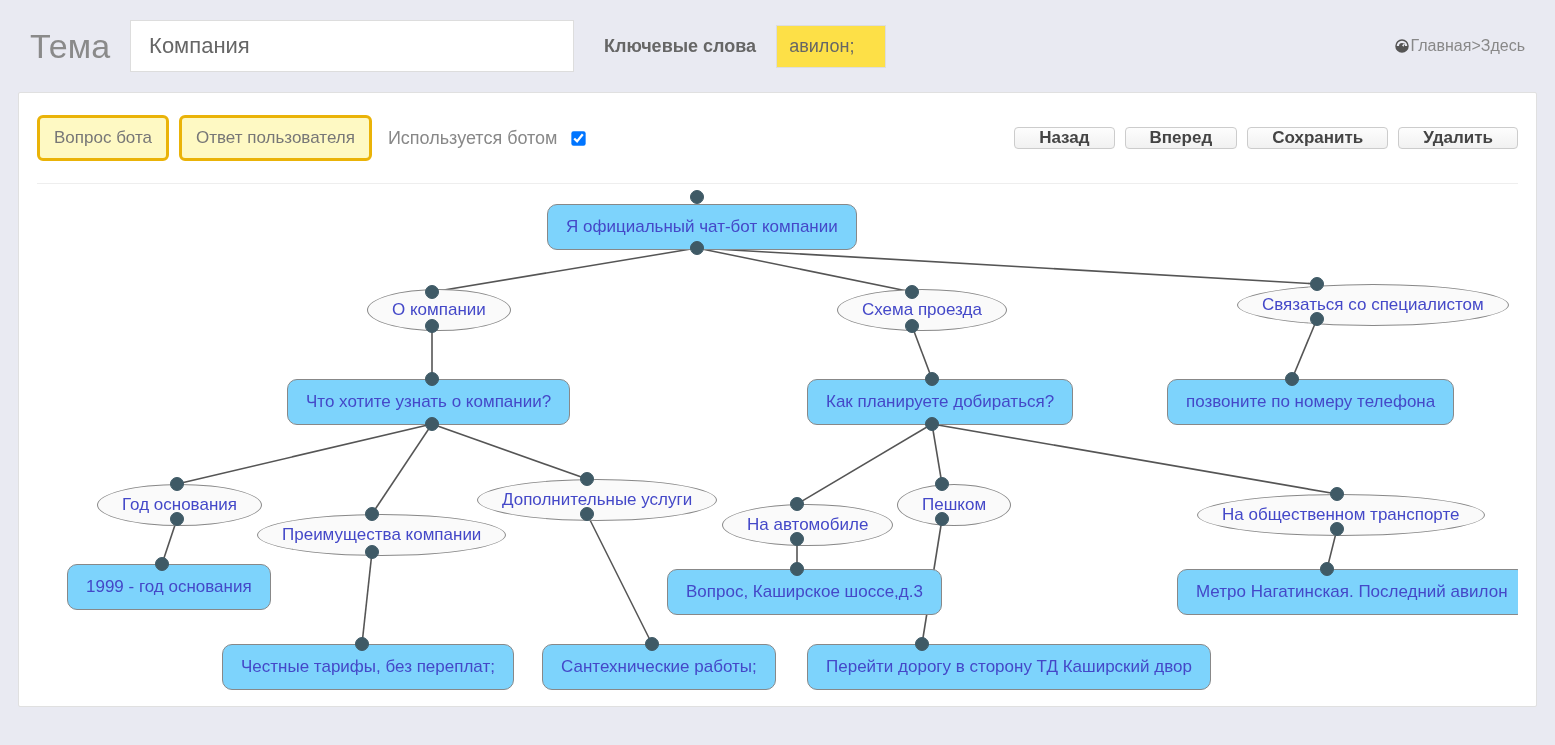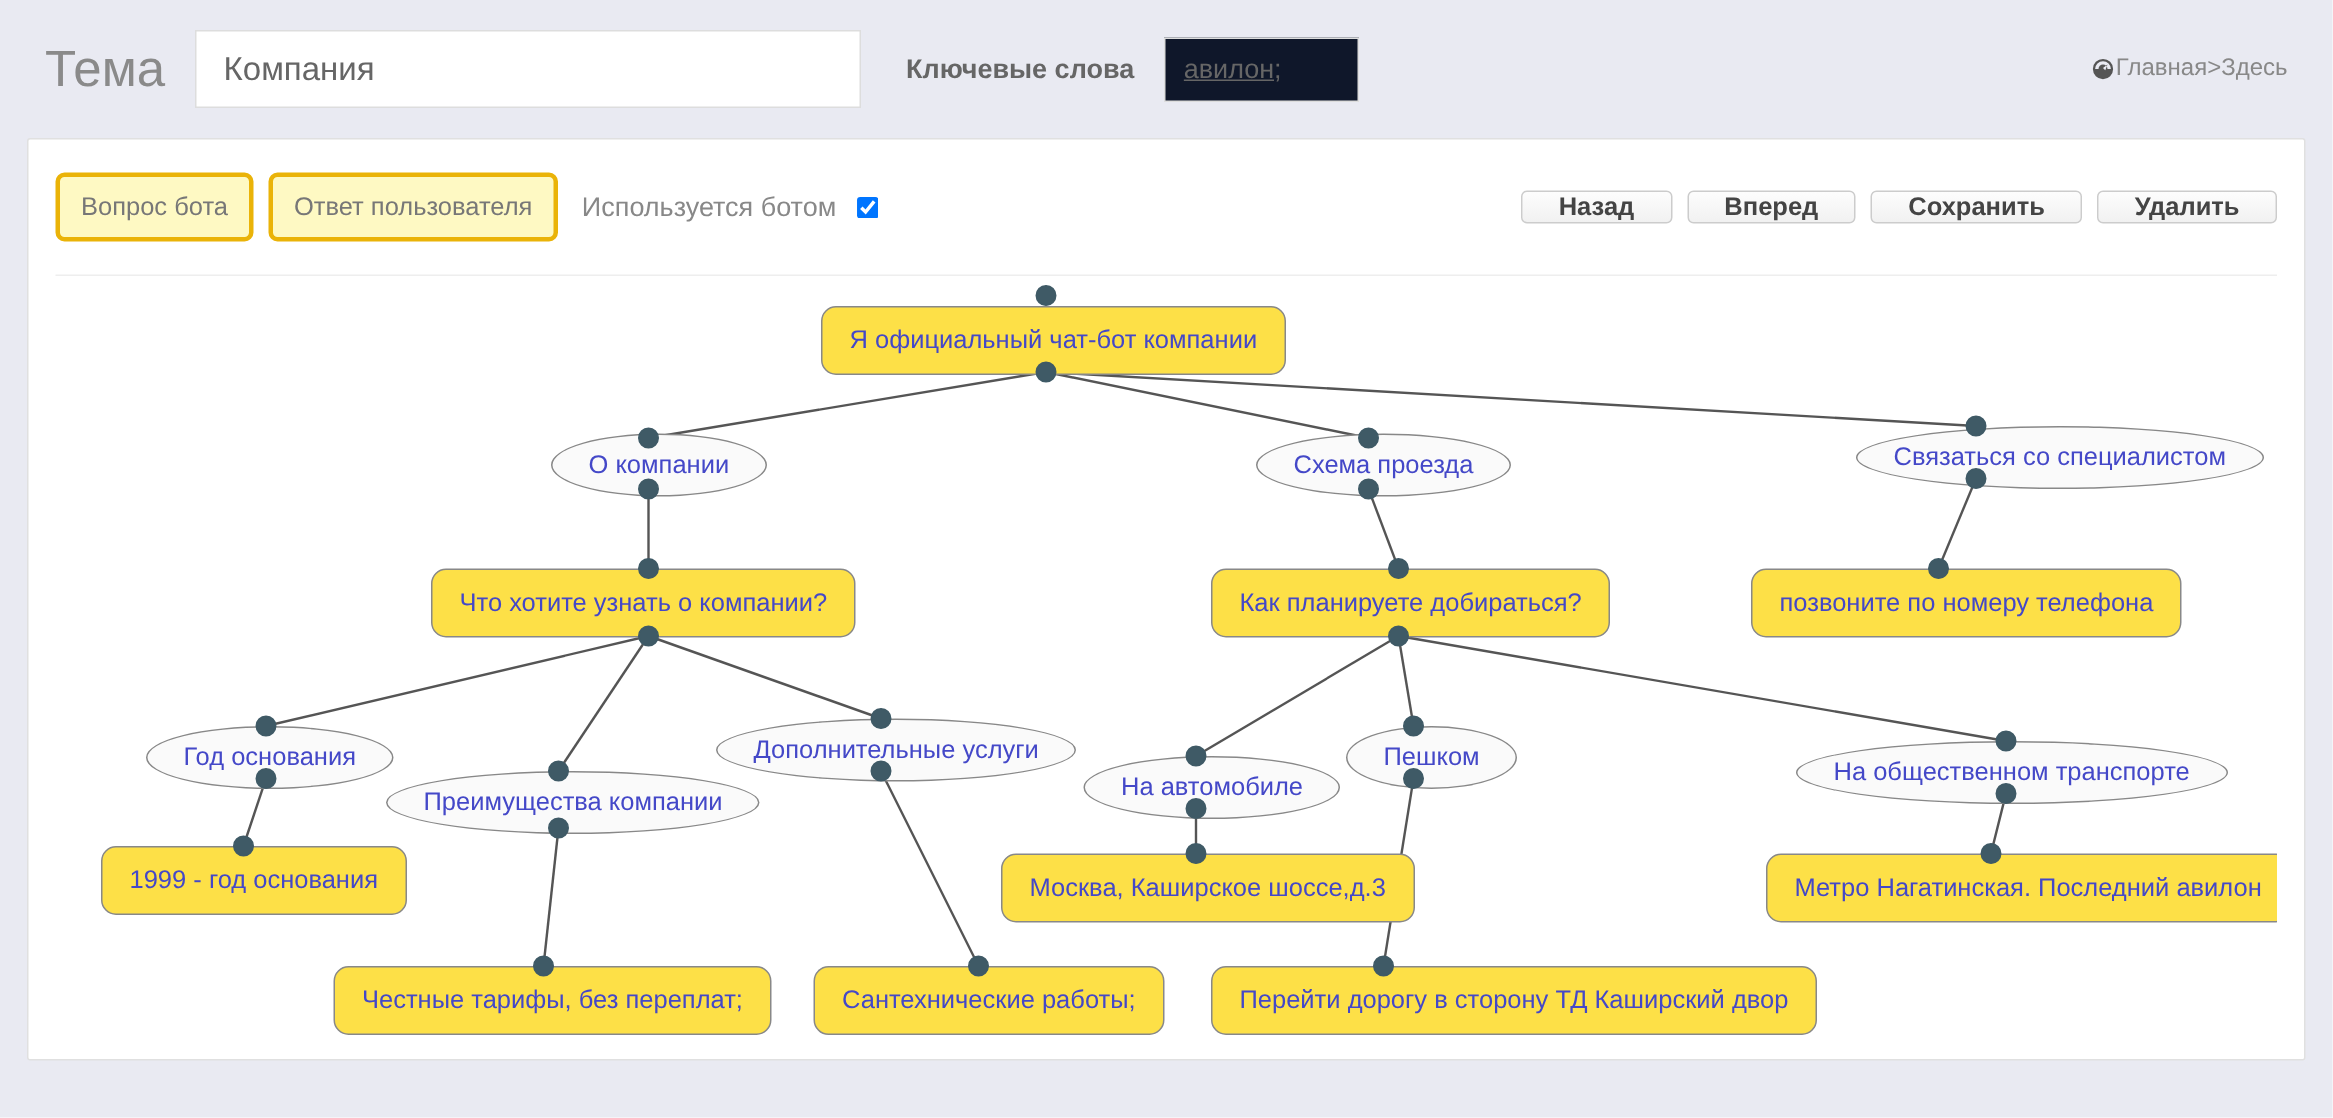--- a/index.html
+++ b/index.html
@@ -6,21 +6,21 @@
   body { font-family: Arial, Helvetica, sans-serif; background: #e9eaf2; color: #555; }
   .topbar {
     display: flex; align-items: center; padding: 20px 30px 20px 30px; gap: 20px;
   }
   .tema-label { font-size: 34px; color: #8a8a8a; font-weight: 400; }
   .tema-input {
     font-size: 22px; padding: 12px 18px; border: 1px solid #ddd; background: #fff; width: 444px; color:#666;
   }
   .keywords-label { font-size: 18px; color: #666; font-weight:600; margin-left: 10px;}
   .keywords-input {
-    font-size: 18px; padding: 10px 12px; border: 1px solid #ddd; background: #0f172a; width: 130px; color:#666;text-decoration:underline;
+    font-size: 18px; padding: 10px 12px; border: 1px solid #ddd; background: #fde047; width: 110px; color:#666;
   }
   .breadcrumb { margin-left: auto; display: flex; align-items: center; gap: 0; font-size: 16px; color: #888;}
   .breadcrumb a { color: #888; text-decoration: none; }
   .breadcrumb .dash-icon { width:18px; height:18px; }
   .panel {
     background: #fff; margin: 0 18px 18px 18px; border: 1px solid #e0e0e0; border-radius: 2px;
     padding: 22px 18px 12px 18px;
   }
   .toolbar { display: flex; align-items: center; gap: 10px; border-bottom: 1px solid #eee; padding-bottom: 22px; }
   .toolbar-btn {
@@ -30,21 +30,21 @@
   .used-label { color: #888; font-size: 18px; margin-left: 6px;}
   .used-check { transform: scale(1.1); margin-left: 4px;}
   .right-btns { margin-left: auto; display: flex; gap: 10px;}
   .action-btn {
     border: 1px solid #ccc; background: linear-gradient(#fdfdfd,#f1f1f1); color: #444;
     font-size: 17px; font-weight: 600; padding: 0 24px; border-radius: 4px; cursor:pointer;
   }
   .canvas-wrap { position: relative; overflow: auto; height: 510px; }
   .canvas { position: relative; width: 1800px; height: 680px; }
   .node-rect {
-    position: absolute; border: 1.5px solid #888; border-radius: 10px; background: #fde047;
+    position: absolute; border: 1.5px solid #888; border-radius: 10px; background: #7dd3fc;
     padding: 12px 18px; font-size: 17px; color: #4448c8; text-align: center;
     white-space: nowrap;
   }
   .node-ell {
     position: absolute; border: 1.5px solid #888; border-radius: 50%; background: #fafafa;
     padding: 10px 24px; font-size: 17px; color: #4448c8; text-align: center;
     white-space: nowrap;
   }
   .port {
     position:absolute; width:14px; height:14px; border-radius:50%; background:#3f5a66; border:1.5px solid #3f5a66;
@@ -159,21 +159,21 @@
       <div class="port" style="left:905px; top:300px;"></div>
       <div class="port" style="left:905px; top:335px;"></div>
 
       <div class="node-ell" style="left:1160px; top:310px;">На общественном транспорте</div>
       <div class="port" style="left:1300px; top:310px;"></div>
       <div class="port" style="left:1300px; top:345px;"></div>
 
       <div class="node-rect" style="left:30px; top:380px;">1999 - год основания</div>
       <div class="port" style="left:125px; top:380px;"></div>
 
-      <div class="node-rect" style="left:630px; top:385px;">Москва, Каширское шоссе,д.3</div>
+      <div class="node-rect" style="left:630px; top:385px;">Вопрос, Каширское шоссе,д.3</div>
       <div class="port" style="left:760px; top:385px;"></div>
 
       <div class="node-rect" style="left:1140px; top:385px;">Метро Нагатинская. Последний авилон</div>
       <div class="port" style="left:1290px; top:385px;"></div>
 
       <div class="node-rect" style="left:185px; top:460px;">Честные тарифы, без переплат;</div>
       <div class="port" style="left:325px; top:460px;"></div>
 
       <div class="node-rect" style="left:505px; top:460px;">Сантехнические работы;</div>
       <div class="port" style="left:615px; top:460px;"></div>

